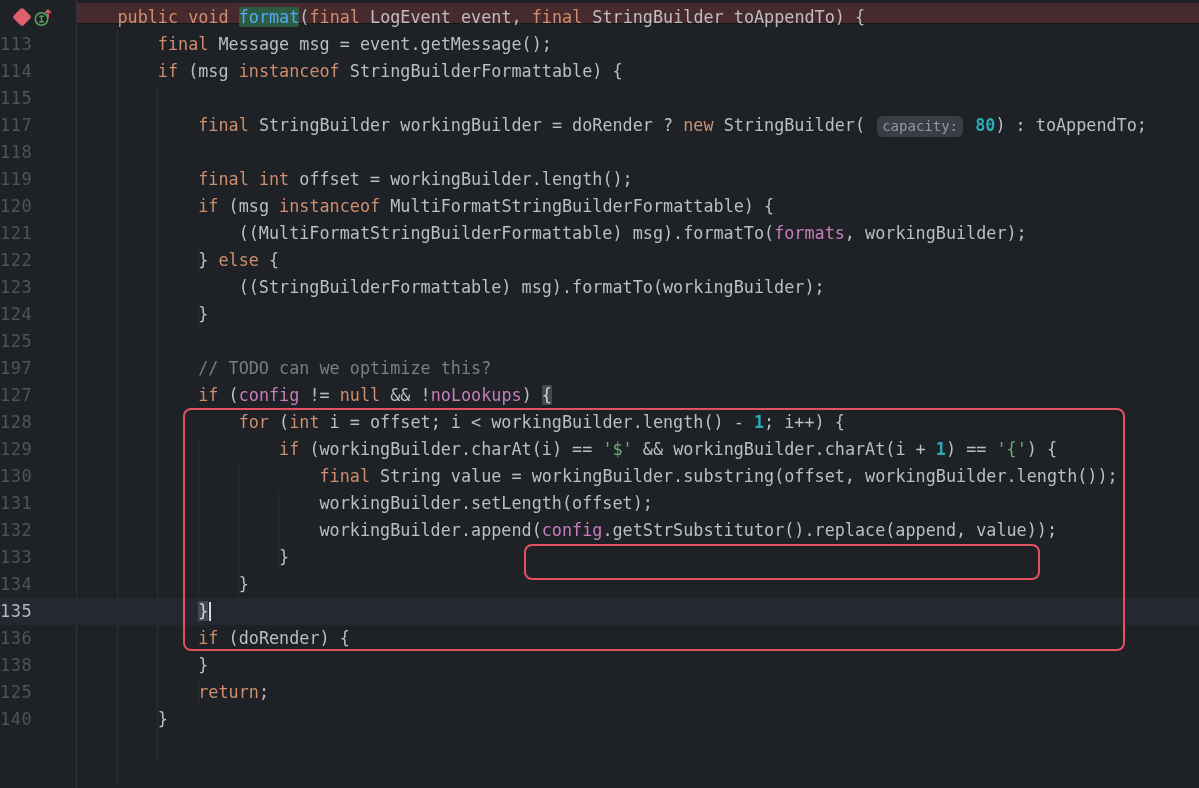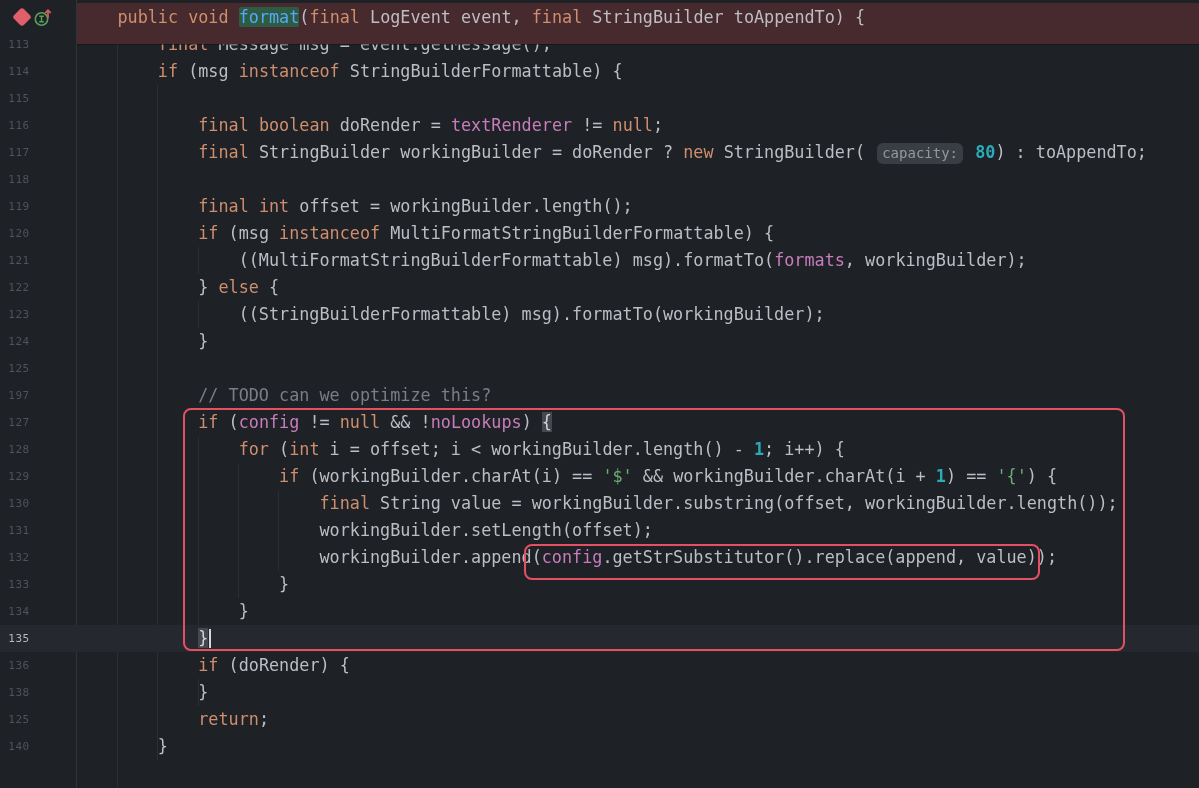--- a/index.html
+++ b/index.html
@@ -7,34 +7,34 @@
     width:1199px;height:788px;overflow:hidden;position:relative;
     background:var(--bg,#1e2126);
     font-family:"DejaVu Sans Mono",monospace;
   }
   #editor{position:absolute;inset:0;}
   #gutter-sep{position:absolute;left:76px;top:0;width:1px;height:788px;background:var(--sep);z-index:1;}
   .guide{position:absolute;width:1px;background:var(--guide);z-index:1;}
   #lines{position:absolute;top:31px;left:0;right:0;z-index:2;}
   .line{position:relative;height:27px;white-space:pre;font-size:16.8px;line-height:27px;color:var(--fg);}
   .line.current{background:var(--currentbg);}
-  .num{position:absolute;left:0;top:0;width:38px;text-align:center;color:var(--linenum);font-size:11px;line-height:27px;letter-spacing:.5px;}
+  .num{position:absolute;left:0;top:0;width:38px;text-align:left;color:var(--linenum);font-size:17px;line-height:27px;letter-spacing:.5px;}
   .current .num{color:var(--curnum);}
   .code{display:block;padding-left:77px;}
   .t-p{color:var(--fg);}
   .t-k{color:var(--kw);}
   .t-f{color:var(--field);}
   .t-s{color:var(--str);}
   .t-n{color:var(--num);font-weight:bold;}
   .t-c{color:var(--com);text-align:right;}
   .t-m{background:var(--matchbg);color:var(--methodblue);border-radius:2px;}
   .t-b{background:var(--bracebg);color:#d0d4da;}
   .t-h{background:var(--hintbg);color:var(--hintfg);font-size:14px;border-radius:6px;padding:2px 5px 3px;margin:0 2px;text-align:center;}
   .caret{display:inline-block;width:2px;height:19px;background:var(--caret);vertical-align:-4px;margin-left:1px;}
-  #sticky{position:absolute;top:3px;left:0;right:0;height:41px;z-index:5;}
+  #sticky{position:absolute;top:3px;left:0;right:0;height:20px;z-index:5;}
   #sticky .band{position:absolute;left:77px;right:0;top:0;bottom:0;background:var(--bpline);box-shadow:0 1px 0 rgba(10,10,12,.45);}
   #sticky .code{position:relative;font-size:16.8px;line-height:28px;white-space:pre;color:var(--fg);}
   #bp-diamond{position:absolute;left:15px;top:7px;width:14px;height:14px;background:var(--diamond);transform:rotate(45deg);border-radius:3px;}
   #impl-icon{position:absolute;left:33px;top:4px;width:20px;height:22px;}
   .box{position:absolute;border:2px solid var(--marker);border-radius:8px;z-index:10;background:transparent;}
 </style>
 </head>
 <body>
 
 <div id="editor">
@@ -47,21 +47,20 @@
       <div class="guide" style="left: 198px; top: 679px; height: 27px;"></div>
       <div class="guide" style="left: 238px; top: 464px; height: 134px;"></div>
       <div class="guide" style="left: 278px; top: 491px; height: 80px;"></div>
     </div>
   <div id="gutter-sep"></div>
 
   <div id="lines">
       <div class="line"><span class="num">113</span><span class="code"><span class="t-p">        </span><span class="t-k">final</span><span class="t-p"> Message msg = event.getMessage();</span></span></div>
       <div class="line"><span class="num">114</span><span class="code"><span class="t-p">        </span><span class="t-k">if</span><span class="t-p"> (msg </span><span class="t-k">instanceof</span><span class="t-p"> StringBuilderFormattable) {</span></span></div>
       <div class="line"><span class="num">115</span><span class="code"></span></div>
-      <div class="line"><span class="num">116</span><span class="code"><span class="t-p">            </span><span class="t-k">final</span><span class="t-p"> </span><span class="t-k">boolean</span><span class="t-p"> doRender = </span><span class="t-f">textRenderer</span><span class="t-p"> != </span><span class="t-k">null</span><span class="t-p">;</span></span></div>
       <div class="line"><span class="num">117</span><span class="code"><span class="t-p">            </span><span class="t-k">final</span><span class="t-p"> StringBuilder workingBuilder = doRender ? </span><span class="t-k">new</span><span class="t-p"> StringBuilder( </span><span class="t-h">capacity:</span><span class="t-p"> </span><span class="t-n">80</span><span class="t-p">) : toAppendTo;</span></span></div>
       <div class="line"><span class="num">118</span><span class="code"></span></div>
       <div class="line"><span class="num">119</span><span class="code"><span class="t-p">            </span><span class="t-k">final</span><span class="t-p"> </span><span class="t-k">int</span><span class="t-p"> offset = workingBuilder.length();</span></span></div>
       <div class="line"><span class="num">120</span><span class="code"><span class="t-p">            </span><span class="t-k">if</span><span class="t-p"> (msg </span><span class="t-k">instanceof</span><span class="t-p"> MultiFormatStringBuilderFormattable) {</span></span></div>
       <div class="line"><span class="num">121</span><span class="code"><span class="t-p">                ((MultiFormatStringBuilderFormattable) msg).formatTo(</span><span class="t-f">formats</span><span class="t-p">, workingBuilder);</span></span></div>
       <div class="line"><span class="num">122</span><span class="code"><span class="t-p">            } </span><span class="t-k">else</span><span class="t-p"> {</span></span></div>
       <div class="line"><span class="num">123</span><span class="code"><span class="t-p">                ((StringBuilderFormattable) msg).formatTo(workingBuilder);</span></span></div>
       <div class="line"><span class="num">124</span><span class="code"><span class="t-p">            }</span></span></div>
       <div class="line"><span class="num">125</span><span class="code"></span></div>
       <div class="line"><span class="num">197</span><span class="code"><span class="t-c">            // TODO can we optimize this?</span></span></div>

